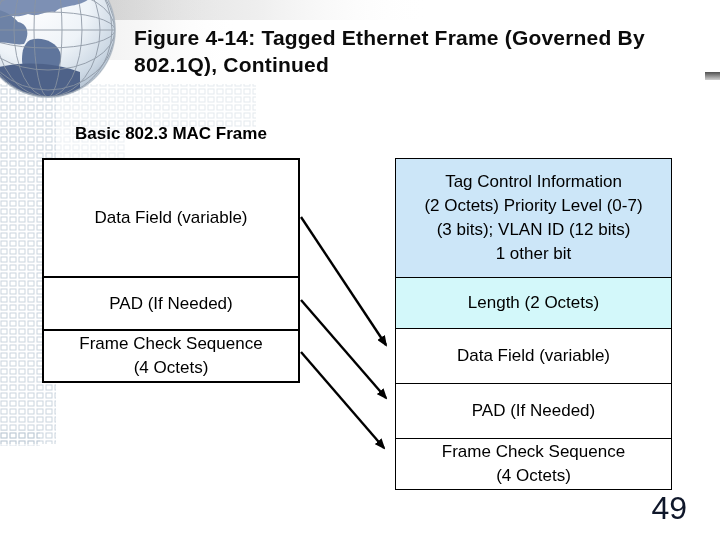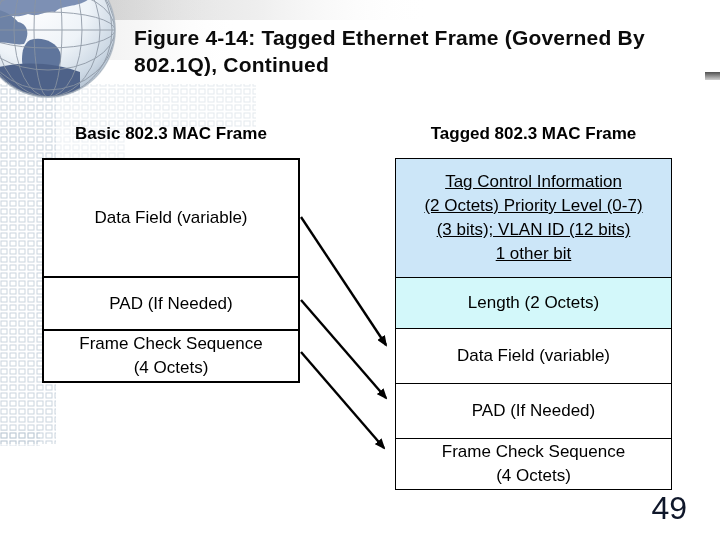--- a/index.html
+++ b/index.html
@@ -30,21 +30,21 @@
   }
 
   .frame-box.basic { left:42px; top:158px; width:258px; height:225px; border:2px solid #000; }
   .frame-box.basic .row + .row { border-top:2px solid #000; }
   .frame-box.basic .row:nth-child(1) { height:116px; }
   .frame-box.basic .row:nth-child(2) { height:53px; }
   .frame-box.basic .row:nth-child(3) { height:52px; }
 
   .frame-box.tagged { left:395px; top:158px; width:277px; height:332px; border:1px solid #000; }
   .frame-box.tagged .row + .row { border-top:1px solid #000; }
-  .frame-box.tagged .row:nth-child(1) { height:118px; background:var(--color-tag-control-row-bg, #cce6f8);text-decoration:underline; }
+  .frame-box.tagged .row:nth-child(1) { height:118px; background:var(--color-tag-control-row-bg, #cce6f8); }
   .frame-box.tagged .row:nth-child(2) { height:51px;  background:var(--color-length-row-bg, #d3f8fa); }
   .frame-box.tagged .row:nth-child(3) { height:55px; }
   .frame-box.tagged .row:nth-child(4) { height:55px; }
   .frame-box.tagged .row:nth-child(5) { height:51px; }
 
   .arrow-layer { position:absolute; left:0; top:0; width:720px; height:540px; pointer-events:none; }
 
   .page-number {
     position:absolute; right:33px; top:492px; font-size:32px; line-height:32px; color:#0f172a;
   }
@@ -113,21 +113,20 @@
       <circle cx="48" cy="30" r="67" fill="none" stroke="#a8b3bf" stroke-width="1"></circle>
     </g>
   </svg>
 
   <div class="page-title">Figure 4-14: Tagged Ethernet Frame (Governed By
 802.1Q), Continued</div>
 
   <div class="top-dash"></div>
 
   <div class="col-header left">Basic 802.3 MAC Frame</div>
-  <div class="col-header right">Tagged 802.3 MAC Frame</div>
 
   <div class="frame-box basic">
     <div class="row"><span>Data Field (variable)</span></div>
     <div class="row"><span>PAD (If Needed)</span></div>
     <div class="row"><span>Frame Check Sequence
 (4 Octets)</span></div>
   </div>
 
   <div class="frame-box tagged">
     <div class="row"><span>Tag Control Information

